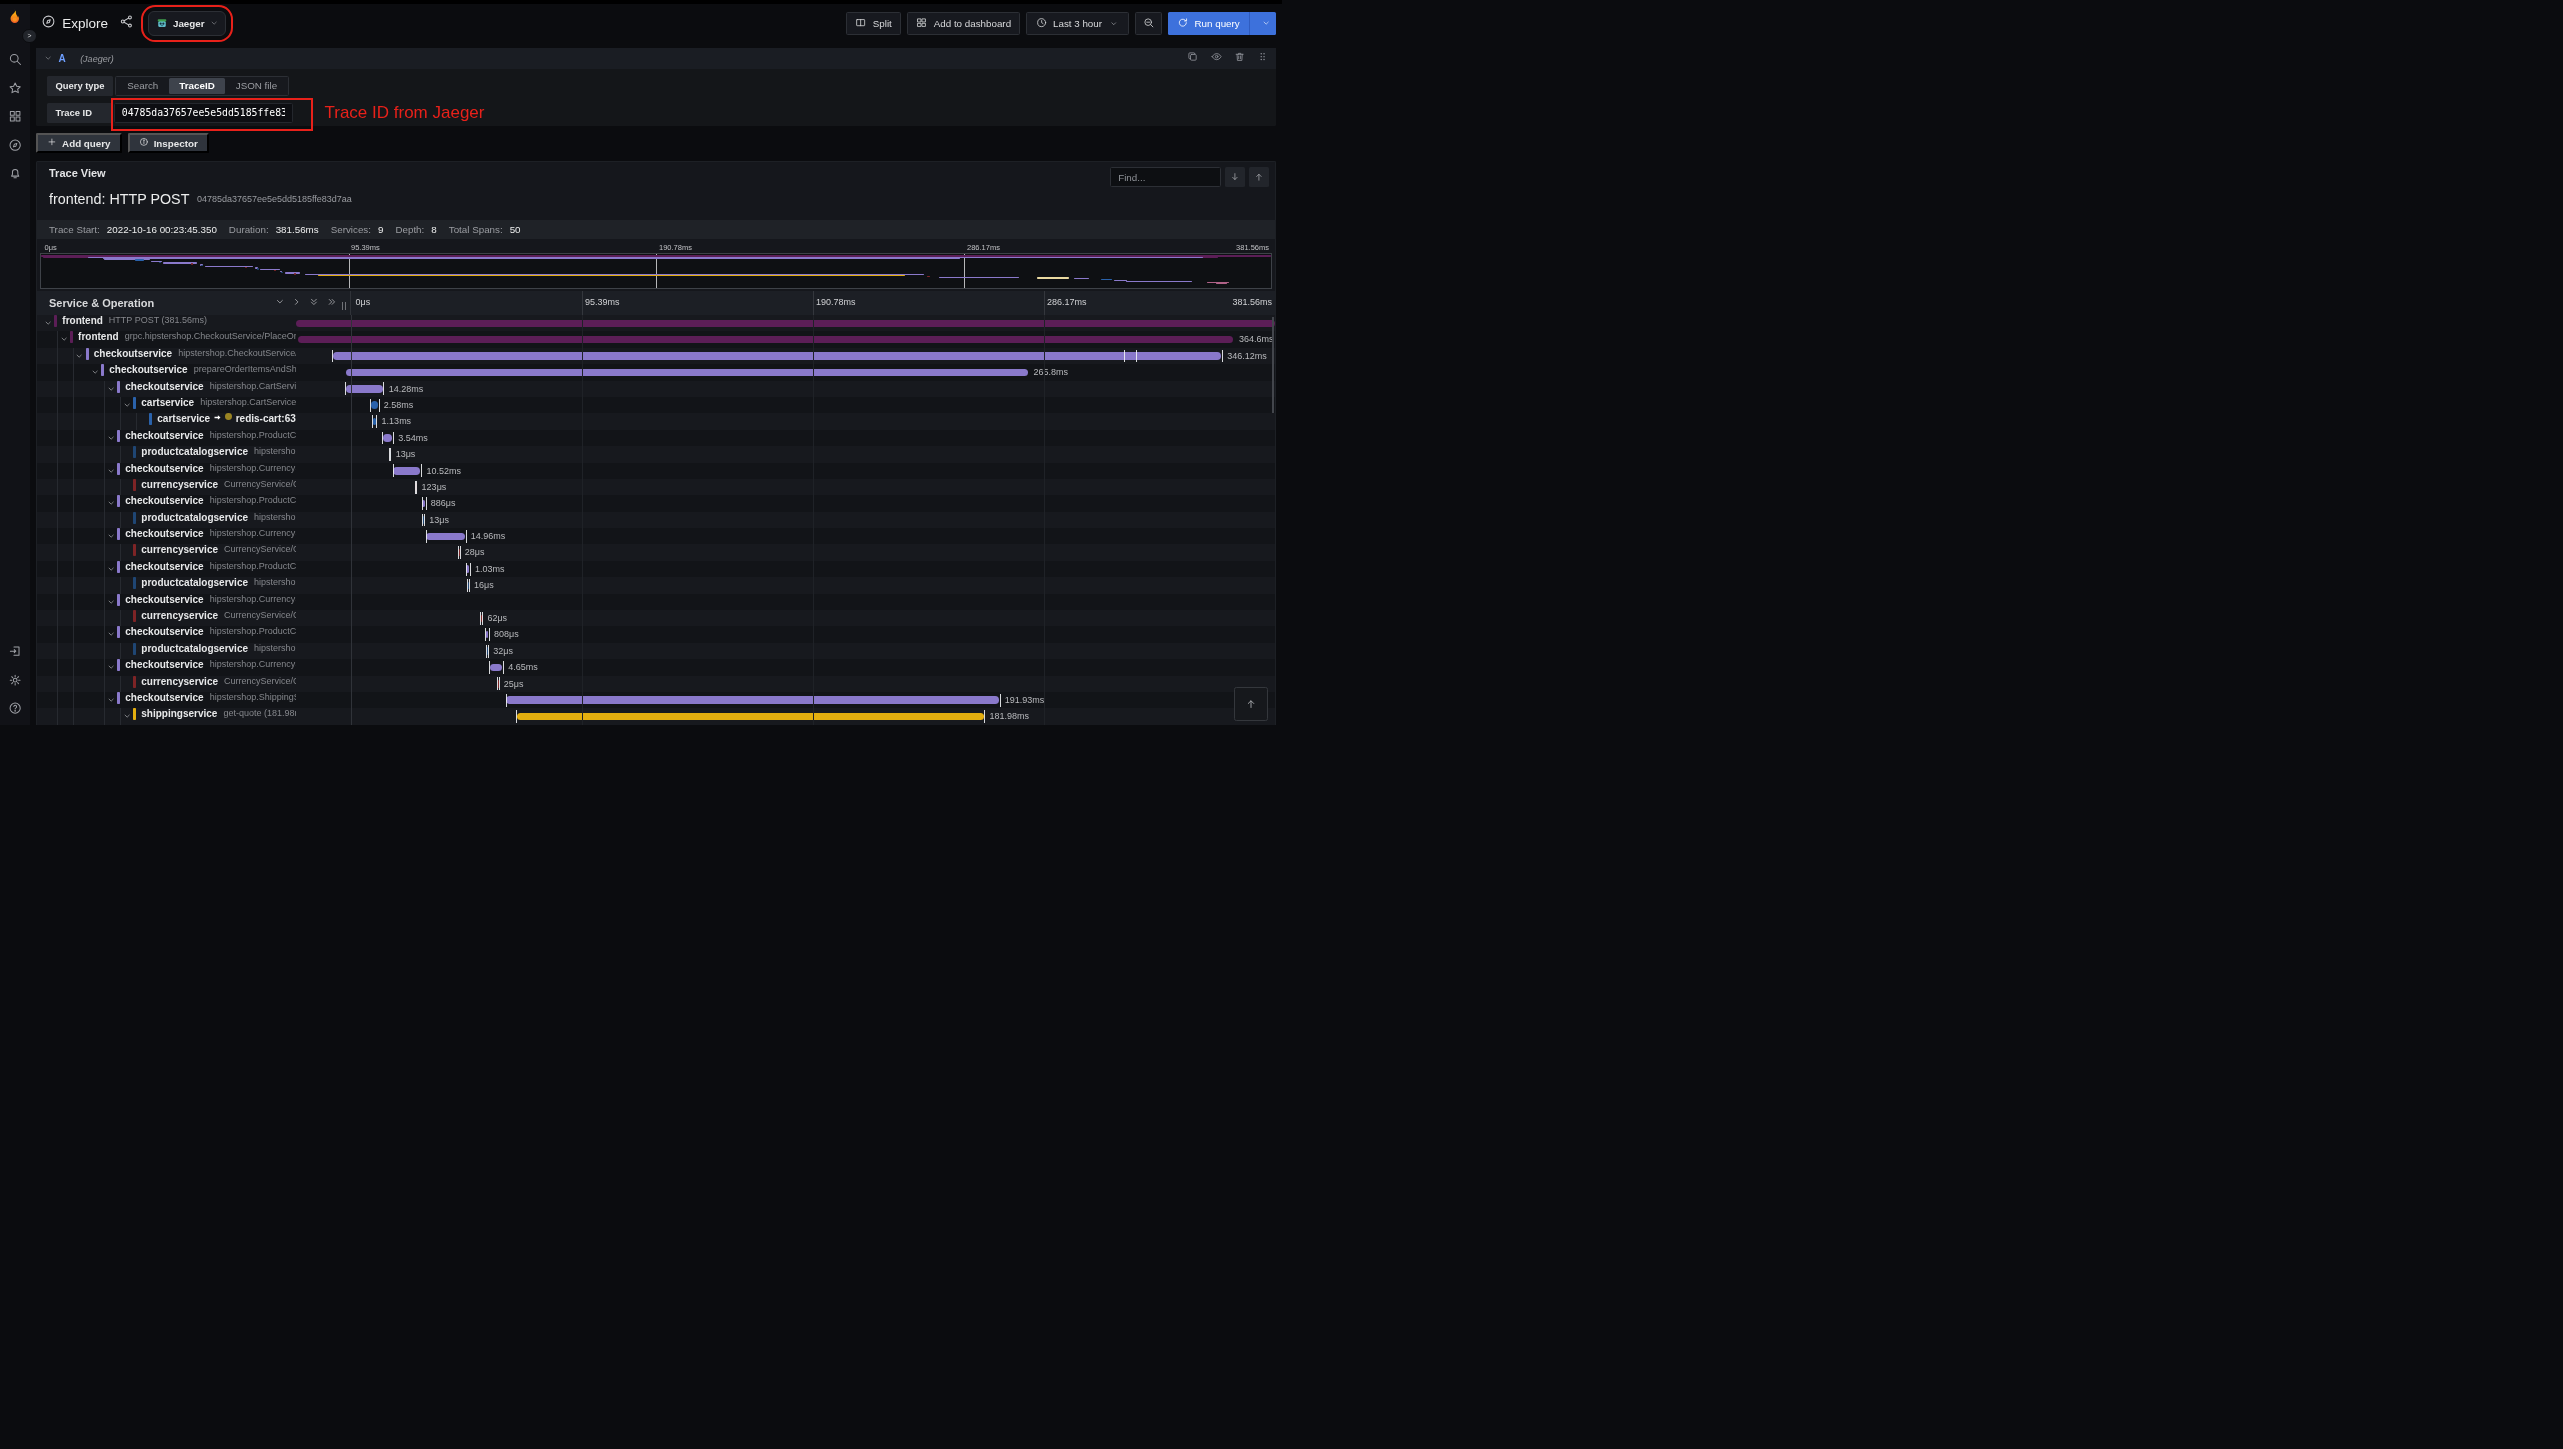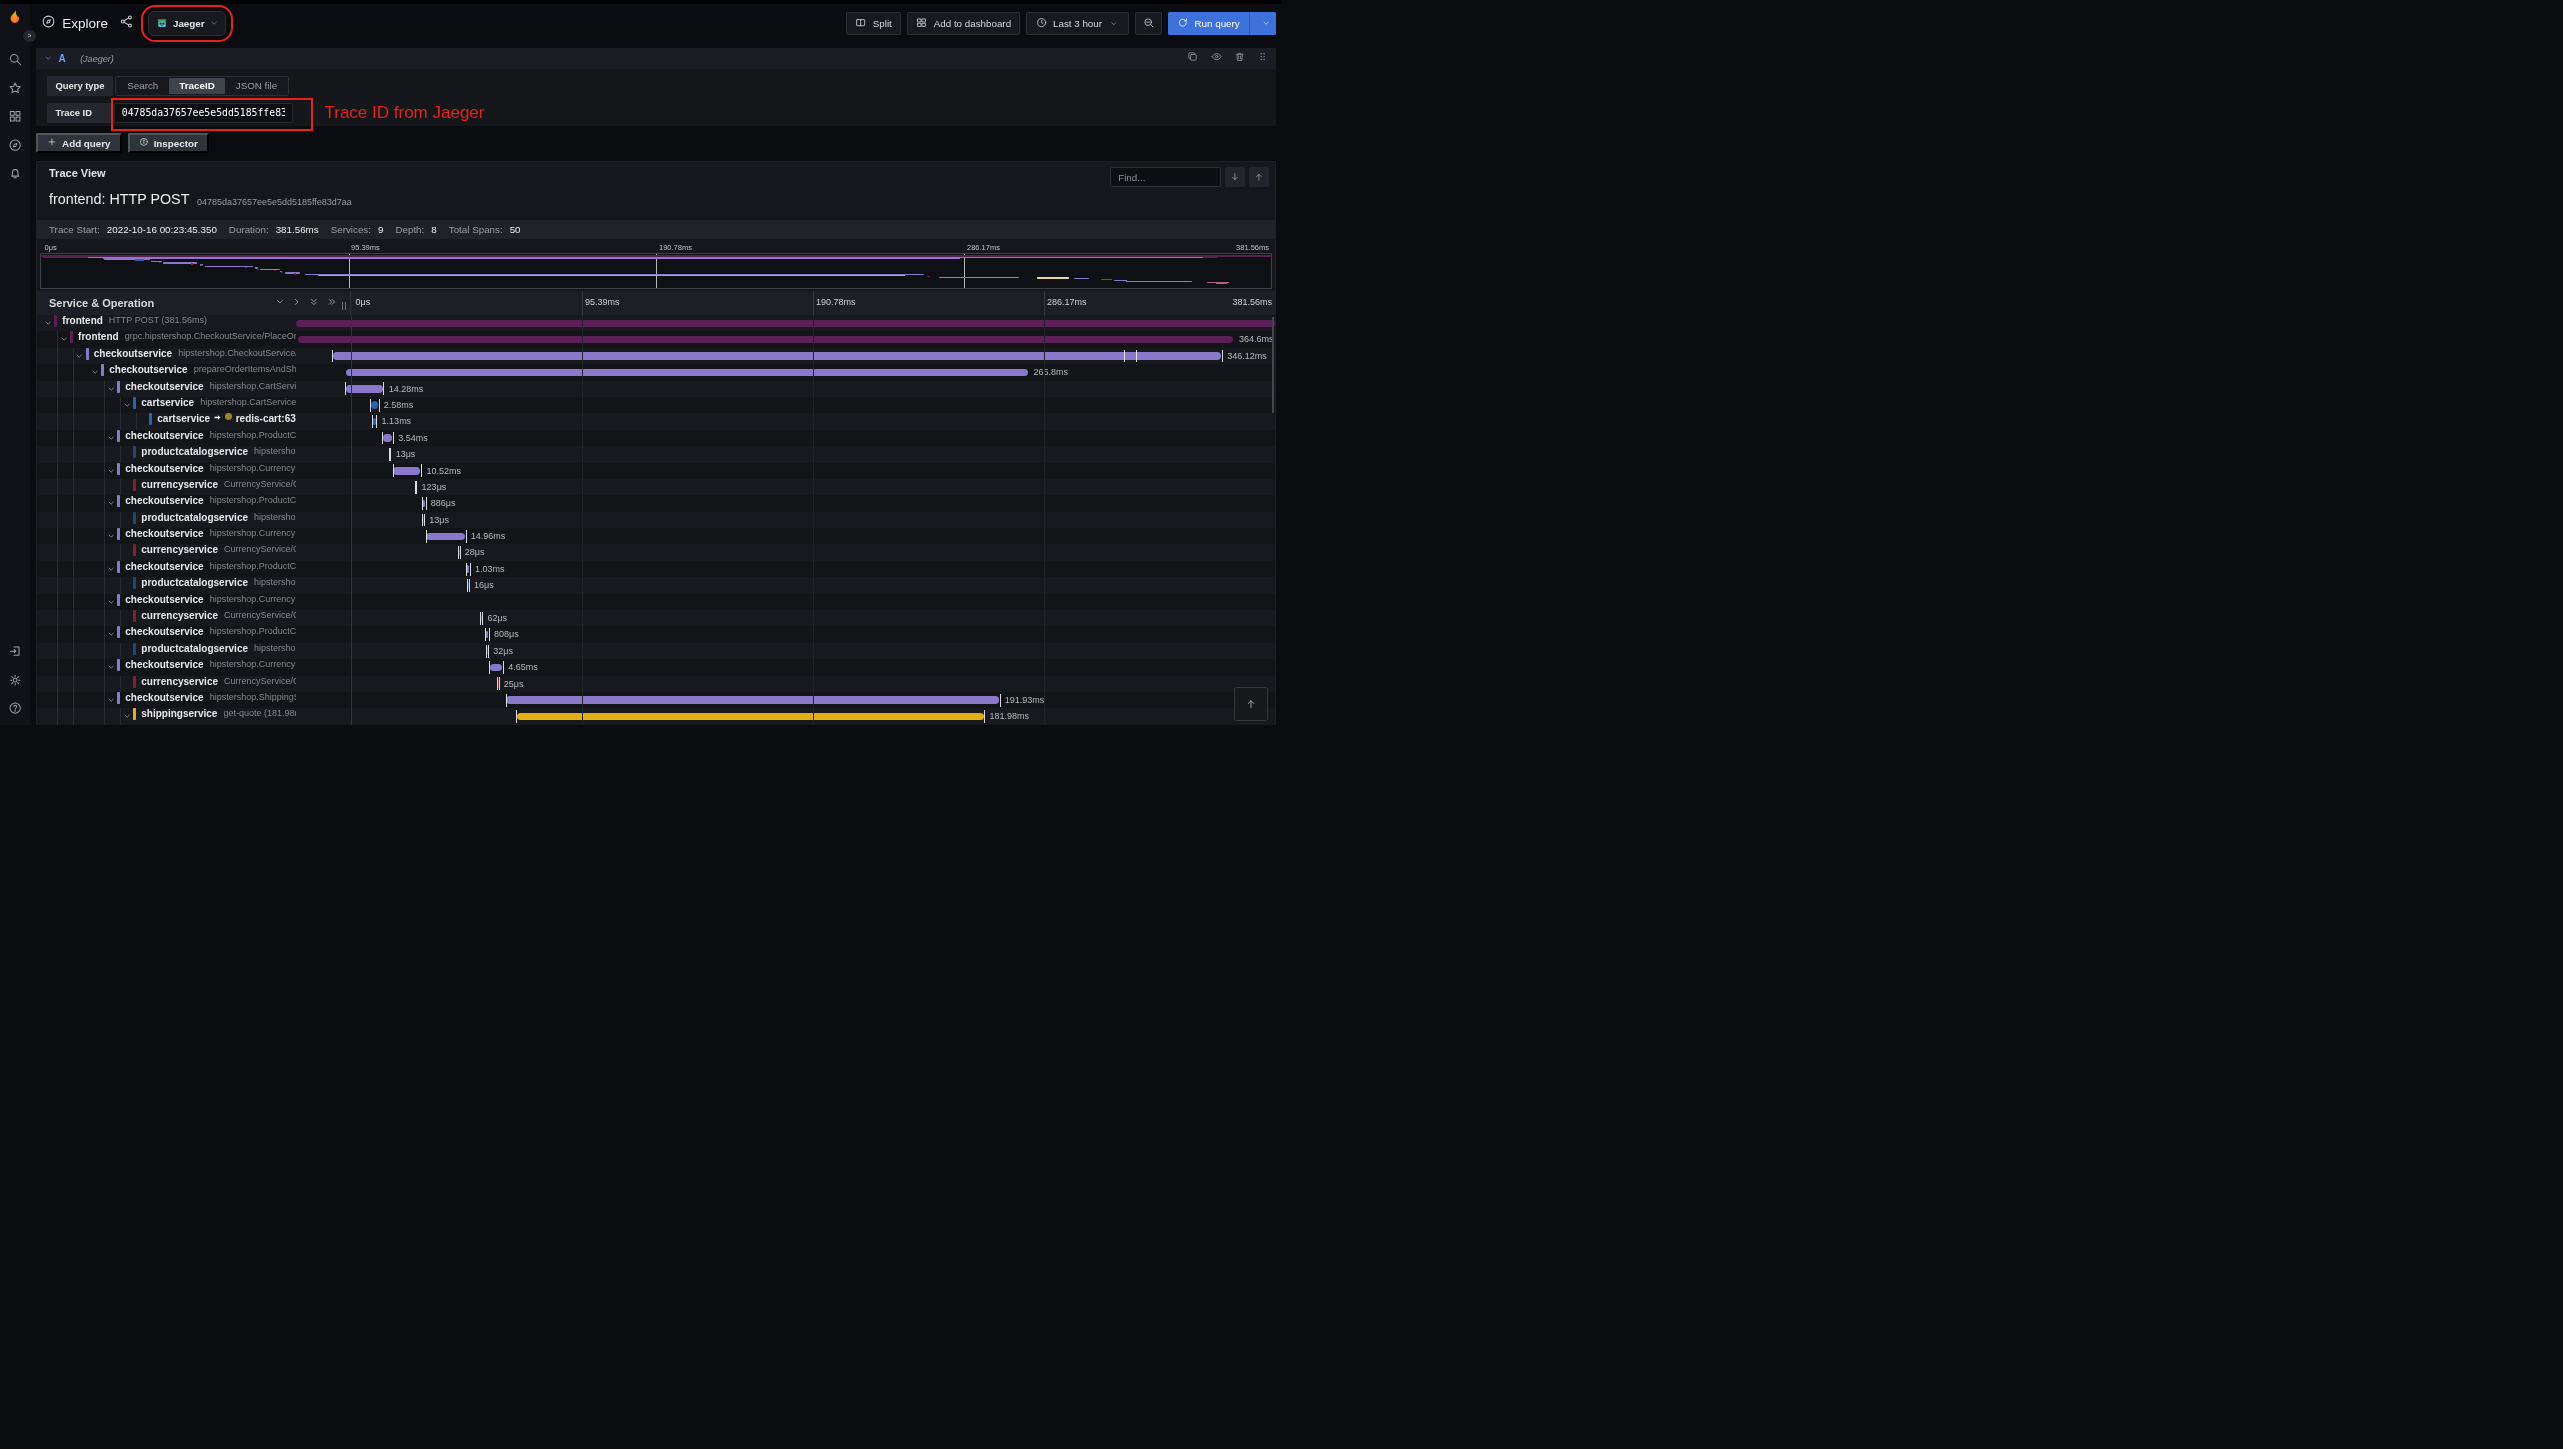--- a/index.html
+++ b/index.html
@@ -60,21 +60,21 @@
   .btn .icon svg{width:9.8px;height:9.8px}
   
   .tpanel{position:absolute;left:36px;right:6px;top:161px;bottom:0;background:#15171c;border:0.8px solid #1d2025;border-bottom:none;border-radius:1.5px 1.5px 0 0;box-sizing:border-box}
   .tp-head{position:absolute;left:0;right:6px;top:5.3px;display:flex;align-items:flex-start;padding-left:12px}
   .tp-title{font-size:11px;font-weight:700;color:#e3e4e6}
   .find-wrap{margin-left:auto;display:flex;gap:3.8px;align-items:center}
   .find-input{width:111px;height:20px;background:#0d0f12;border:0.8px solid #2c2f35;border-radius:1.5px;color:#d8d9db;font-size:9.8px;padding:0 6.8px;box-sizing:border-box;font-family:"Liberation Sans",sans-serif}
   .find-input::placeholder{color:#8e9196}
   .find-btn{width:20px;height:20px;background:#22252b;border-radius:1.5px;display:grid;place-items:center;color:#b5b7bb;cursor:pointer}
   .find-btn svg{width:9.8px;height:9.8px}
-  .trace-heading{position:absolute;left:12px;top:28.5px;display:flex;align-items:flex-end;gap:7.5px}
+  .trace-heading{position:absolute;left:12px;top:28.5px;display:flex;align-items:center;gap:7.5px}
   .th-main{font-size:14.3px;font-weight:500;color:#eceded}
   .th-id{font-size:9px;color:#9a9ca1}
   .meta-bar{position:absolute;left:0;right:0;top:58px;height:19px;background:#1f2227;display:flex;align-items:center;padding:0 12px;gap:12px;font-size:9.8px}
   .meta-label{color:#9a9ca1}
   .meta-val{color:#eceded;font-weight:400;margin-left:7px}
   
   .mm-wrap{position:absolute;left:3px;right:3px;top:80px}
   .mm-labels{position:relative;height:10.5px;font-size:7.5px;color:#c0c1c4}
   .mm-labels div{position:absolute;top:0}
   .mm-canvas{position:relative;height:34px;border:0.8px solid #3e4248;background:#0e1013;overflow:hidden}

